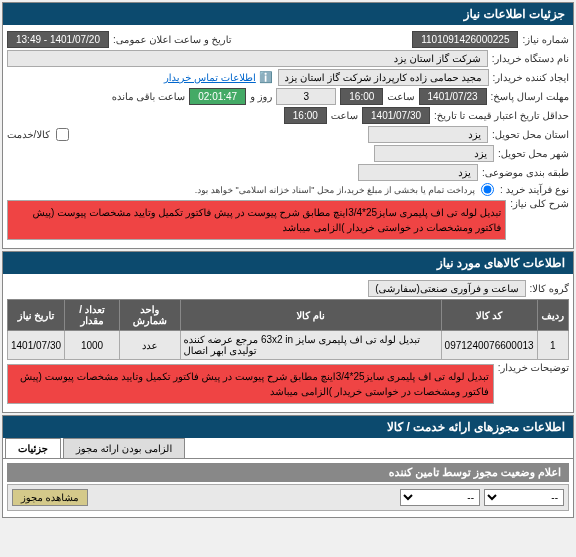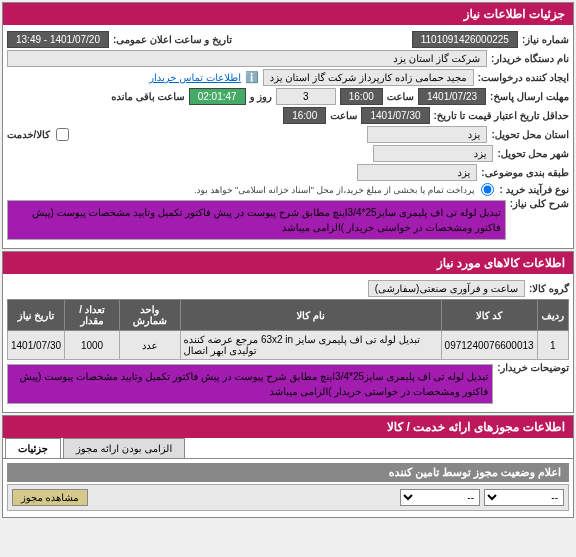--- a/index.html
+++ b/index.html
@@ -1,26 +1,26 @@
 <!DOCTYPE html>
 <html dir="rtl" lang="fa"><head>
 <meta charset="utf-8">
 <style>
 * { box-sizing: border-box; margin: 0; padding: 0; }
 body { font-family: Tahoma, Arial, sans-serif; font-size: 11px; background: #f0f0f0; direction: rtl; width: 576px; }
 .panel { border: 1px solid #888; margin: 2px; background: #fff; }
-.panel-header { background: #be185d; color: #fff; padding: 4px 8px; font-weight: bold; font-size: 12px; }
+.panel-header { background: #0c4a6e; color: #fff; padding: 4px 8px; font-weight: bold; font-size: 12px; }
 .panel-body { padding: 4px; }
 .row { display: flex; align-items: center; margin: 2px 0; gap: 4px; flex-wrap: wrap; }
-.label { font-weight: bold; color: #333; white-space: nowrap; font-size: 10px; }
+.label { font-weight: normal; color: #333; white-space: nowrap; font-size: 10px; }
 .field { background: #e8e8e8; border: 1px solid #aaa; padding: 2px 6px; font-size: 10px; min-width: 60px; display: inline-block; }
 .field-dark { background: #5a5a5a; color: #fff; border: 1px solid #444; padding: 2px 8px; font-size: 10px; }
 .link { color: #0066cc; text-decoration: underline; cursor: pointer; font-size: 10px; margin-left: 22px; }
 input[type="checkbox"], input[type="radio"] { vertical-align: middle; margin: 0 2px; }
-.desc-box { background: #a21caf; border: 1px solid #aaa; padding: 4px; font-size: 10px; line-height: 1.5; margin: 2px 0; }
+.desc-box { background: #ef4444; border: 1px solid #aaa; padding: 4px; font-size: 10px; line-height: 1.5; margin: 2px 0; }
 table { width: 100%; border-collapse: collapse; font-size: 10px; }
 th { background: #5a5a5a; color: #fff; padding: 4px; border: 1px solid #888; font-weight: bold; }
 td { background: #e8e8e8; padding: 3px; border: 1px solid #aaa; text-align: center; }
 .sub-header { background: #888; color: #fff; padding: 3px 8px; font-weight: bold; font-size: 11px; }
 select { font-size: 10px; padding: 1px; background: #fff; border: 1px solid #888; }
 .btn { background: #d4c98a; border: 1px solid #888; padding: 2px 8px; font-size: 10px; cursor: pointer; }
 .tab-row { display: flex; border-bottom: 1px solid #888; }
 .tab { padding: 4px 12px; background: #ddd; border: 1px solid #888; border-bottom: none; font-size: 10px; cursor: pointer; margin-left: 2px; }
 .tab.active { background: #fff; font-weight: bold; }
 .small-note { font-size: 9px; color: #444; }
@@ -36,21 +36,21 @@
       <span class="field-dark">1101091426000225</span>
       <span style="flex:1"></span>
       <span class="label">تاریخ و ساعت اعلان عمومی:</span>
       <span class="field-dark">1401/07/20 - 13:49</span>
     </div>
     <div class="row">
       <span class="label">نام دستگاه خریدار:</span>
       <span class="field" style="flex:1">شرکت گاز استان یزد</span>
     </div>
     <div class="row">
-      <span class="label">ایجاد کننده درخواست:</span>
+      <span class="label">ایجاد کننده خریدار:</span>
       <span class="field">مجید حمامی زاده کارپرداز شرکت گاز استان یزد</span>
       <span>ℹ️</span>
       <span class="link">اطلاعات تماس خریدار</span>
     </div>
     <div class="row">
       <span class="label">مهلت ارسال پاسخ:</span>
       <span class="field-dark">1401/07/23</span>
       <span class="label">ساعت</span>
       <span class="field-dark">16:00</span>
       <span class="field" style="width:30px;text-align:center">3</span>

